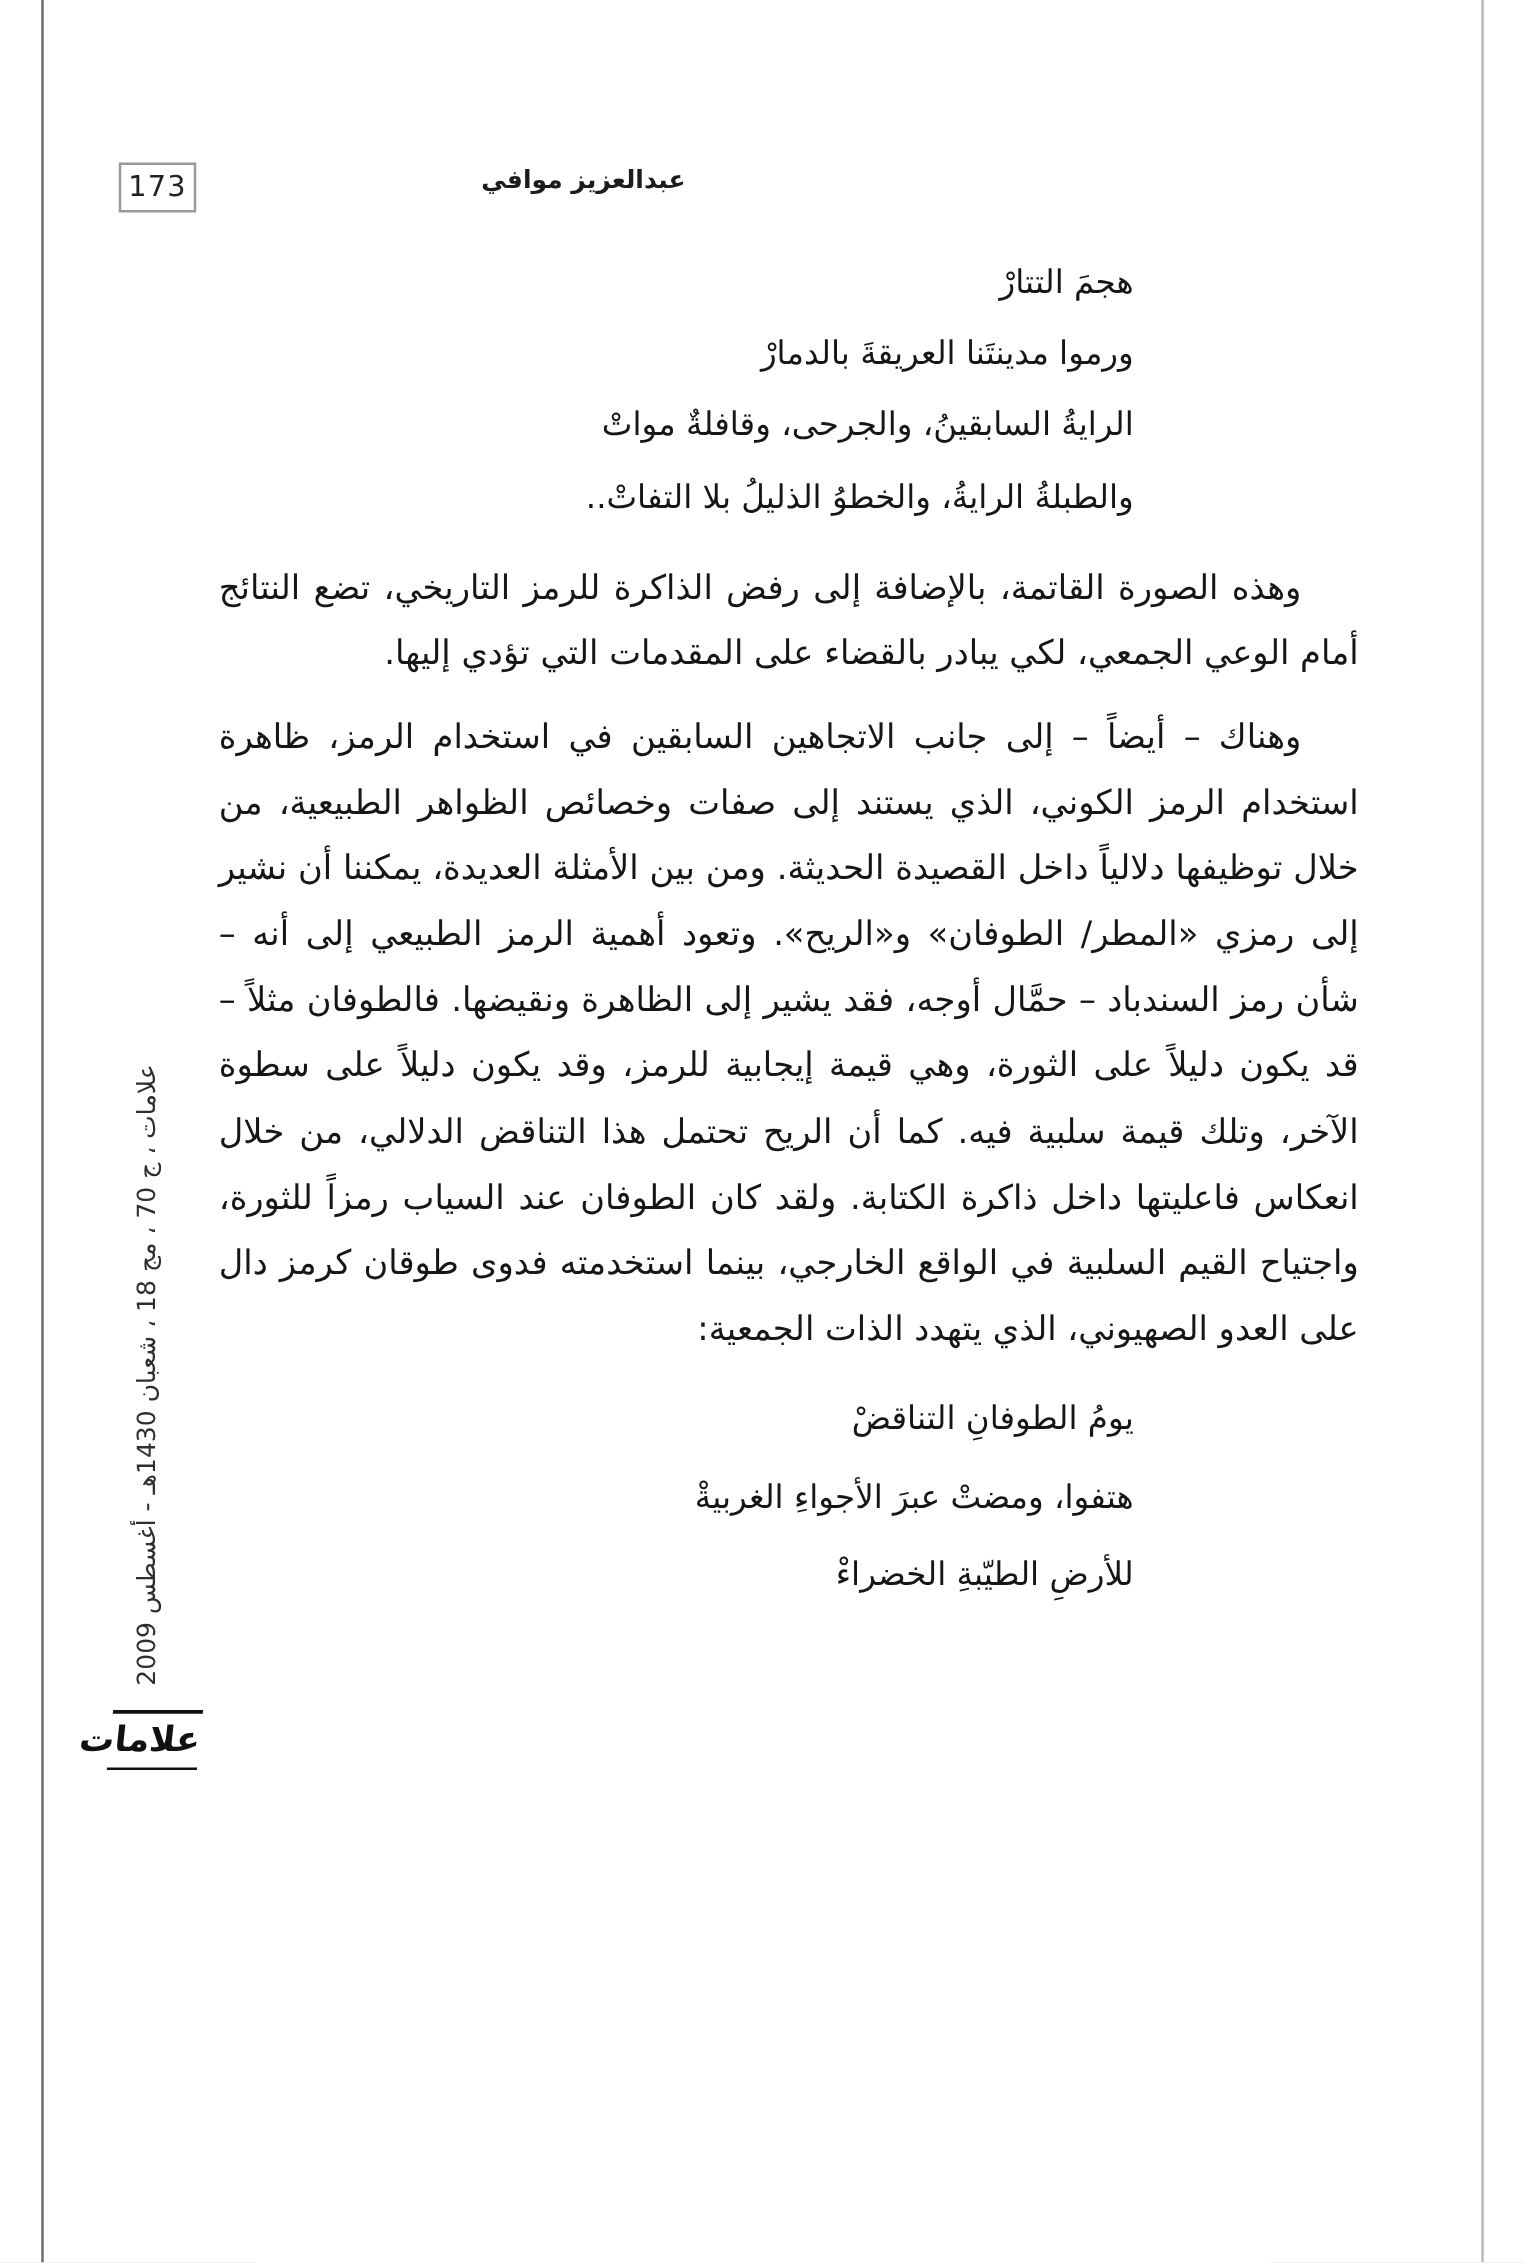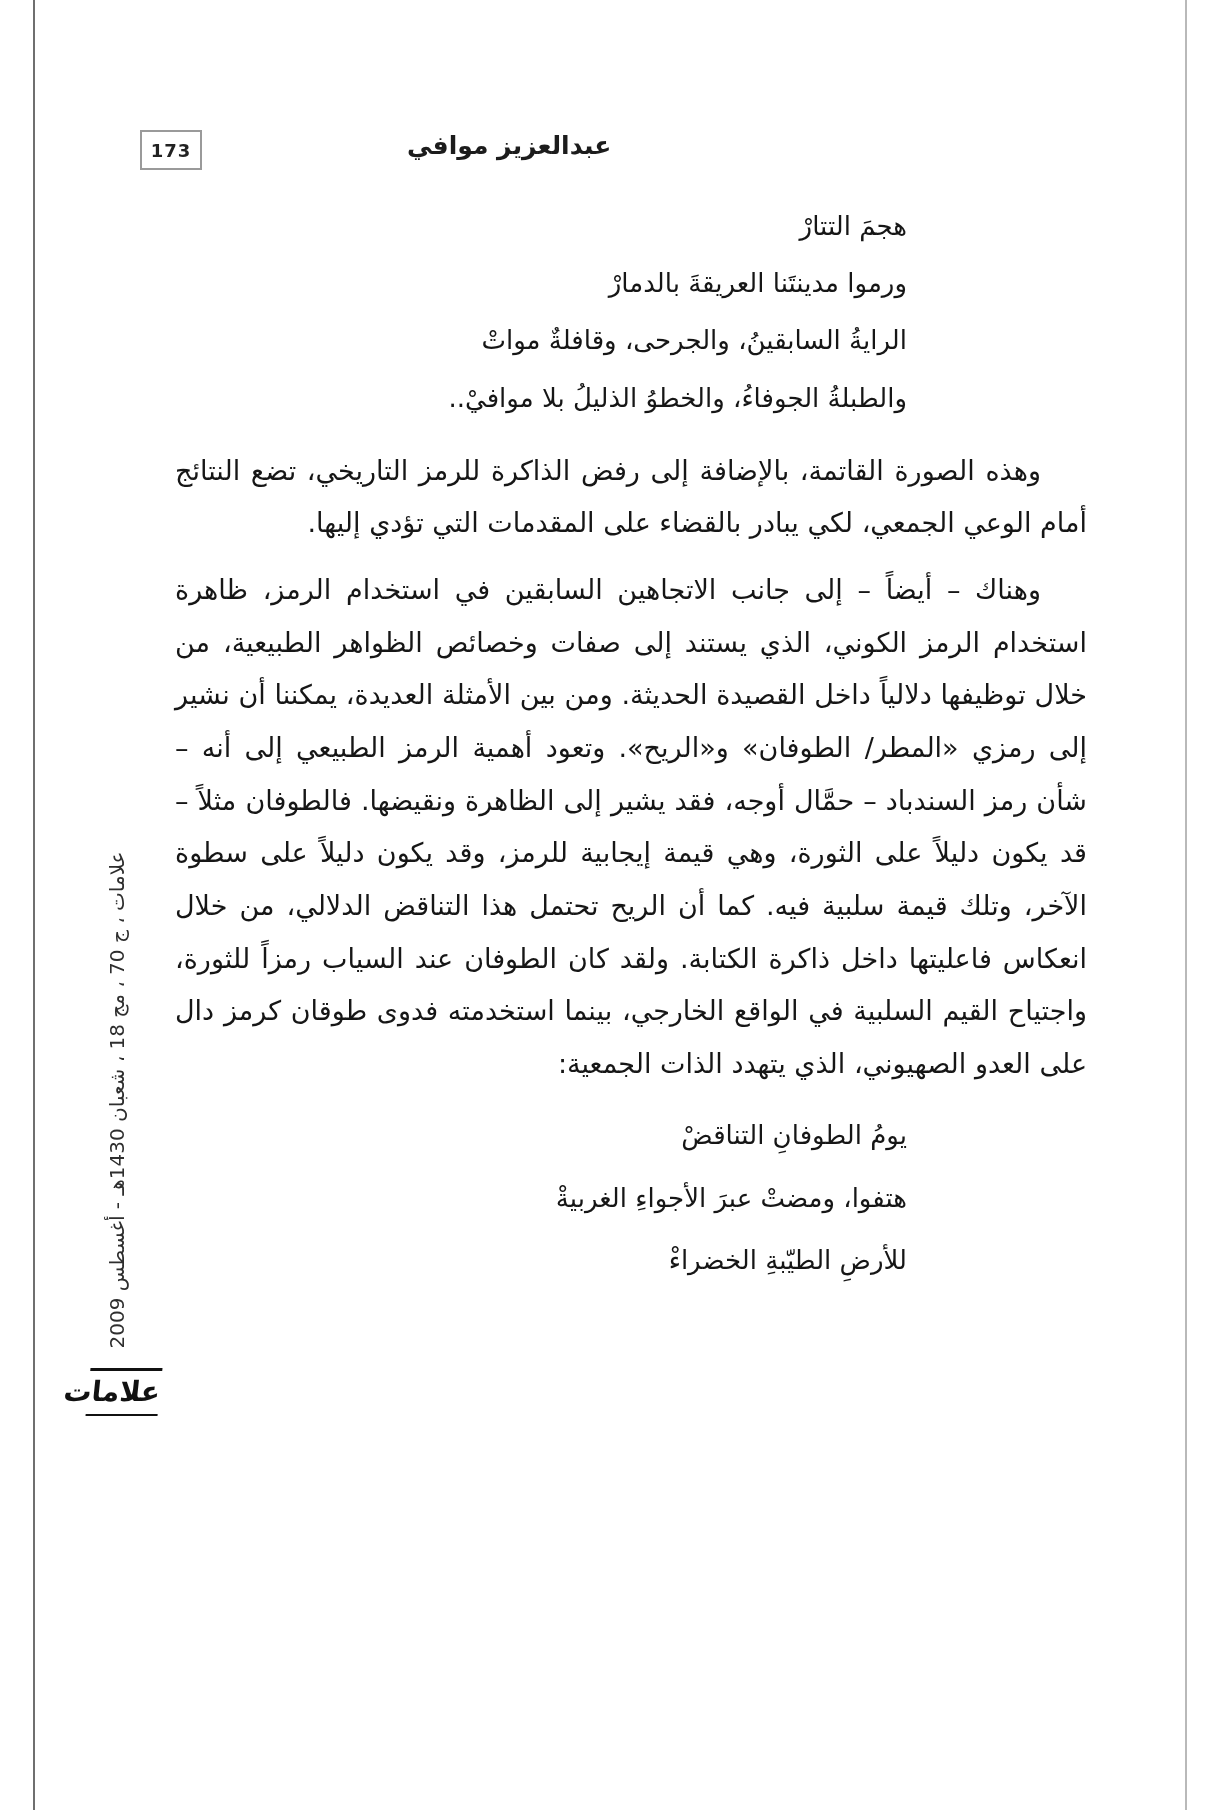--- a/index.html
+++ b/index.html
@@ -36,37 +36,35 @@
   .page-number-box {
     position: absolute;
     left: 95px;
     top: 130px;
     width: 58px;
     height: 36px;
     border: 2px solid #9a9a9a;
     display: flex;
     align-items: center;
     justify-content: center;
-    font-weight: bold;
-    font-size: 18px;
+    font-weight: normal;
+    font-size: 23px;
     letter-spacing: 1px;
     direction: ltr;
     color: #222;
-    margin-left: 45px;
   }
   .author-name {
     position: absolute;
     left: 385px;
     top: 131px;
     direction: rtl;
     font-weight: bold;
-    font-size: 25px;
+    font-size: 20px;
     letter-spacing: 2px;
     color: #1c1c1c;
-    margin-left: 22px;
   }
   .content {
     position: absolute;
     right: 115px;
     top: 198px;
     width: 930px;
     direction: rtl;
     text-align: justify;
     font-size: 27px;
     line-height: 1.95;
@@ -132,21 +130,21 @@
   <div class="page-number-box">173</div>
 
   <div class="author-name">عبدالعزيز موافي</div>
 
   <div class="content">
 
     <div class="poem poem-1">
       <span class="poem-line">هجمَ التتارْ</span>
       <span class="poem-line">ورموا مدينتَنا العريقةَ بالدمارْ</span>
       <span class="poem-line">الرايةُ السابقينُ، والجرحى، وقافلةٌ مواتْ</span>
-      <span class="poem-line">والطبلةُ الجوفاءُ، والخطوُ الذليلُ بلا موافيْ..</span>
+      <span class="poem-line">والطبلةُ الرايةُ، والخطوُ الذليلُ بلا التفاتْ..</span>
     </div>
 
     <p class="para">وهذه الصورة القاتمة، بالإضافة إلى رفض الذاكرة للرمز التاريخي، تضع النتائج أمام الوعي الجمعي، لكي يبادر بالقضاء على المقدمات التي تؤدي إليها.</p>
 
     <p class="para">وهناك – أيضاً – إلى جانب الاتجاهين السابقين في استخدام الرمز، ظاهرة استخدام الرمز الكوني، الذي يستند إلى صفات وخصائص الظواهر الطبيعية، من خلال توظيفها دلالياً داخل القصيدة الحديثة. ومن بين الأمثلة العديدة، يمكننا أن نشير إلى رمزي «المطر/ الطوفان» و«الريح». وتعود أهمية الرمز الطبيعي إلى أنه – شأن رمز السندباد – حمَّال أوجه، فقد يشير إلى الظاهرة ونقيضها. فالطوفان مثلاً – قد يكون دليلاً على الثورة، وهي قيمة إيجابية للرمز، وقد يكون دليلاً على سطوة الآخر، وتلك قيمة سلبية فيه. كما أن الريح تحتمل هذا التناقض الدلالي، من خلال انعكاس فاعليتها داخل ذاكرة الكتابة. ولقد كان الطوفان عند السياب رمزاً للثورة، واجتياح القيم السلبية في الواقع الخارجي، بينما استخدمته فدوى طوقان كرمز دال على العدو الصهيوني، الذي يتهدد الذات الجمعية:</p>
 
     <div class="poem poem-2">
       <span class="poem-line">يومُ الطوفانِ التناقضْ</span>
       <span class="poem-line">هتفوا، ومضتْ عبرَ الأجواءِ الغربيةْ</span>
       <span class="poem-line">للأرضِ الطيّبةِ الخضراءْ</span>

